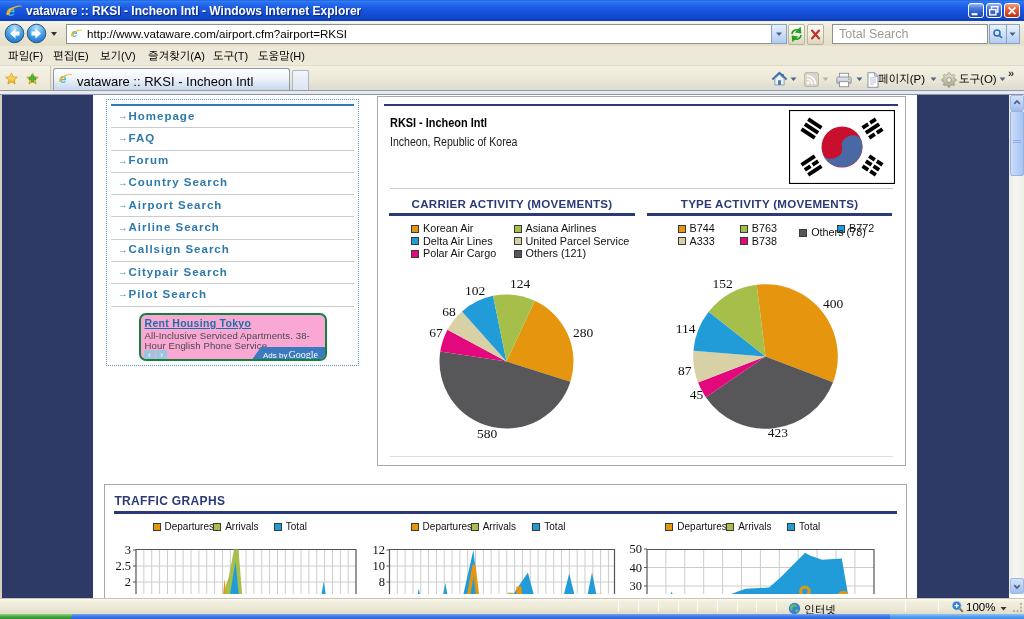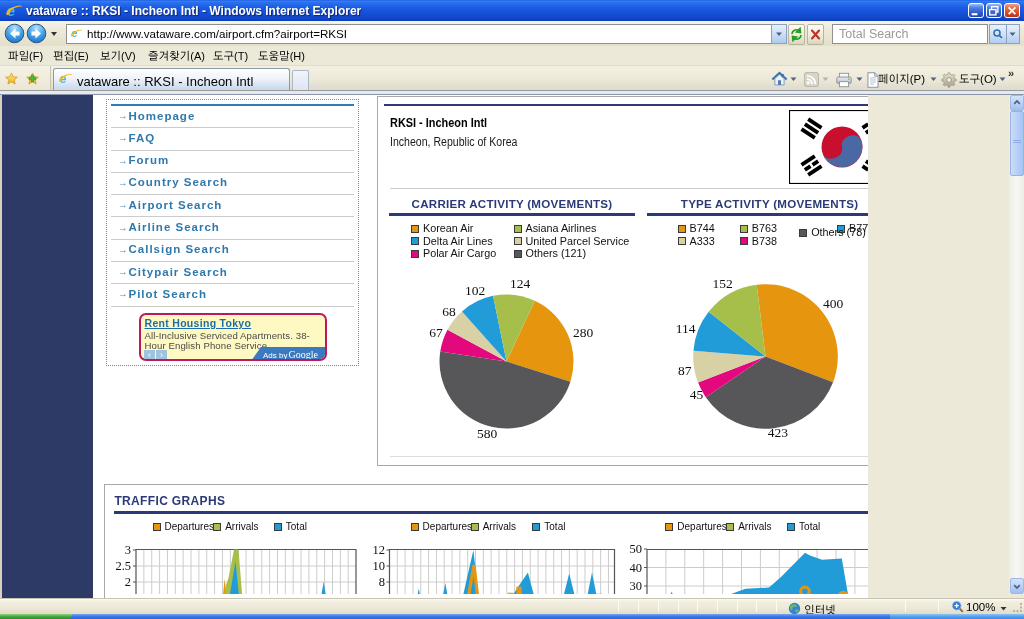--- a/index.html
+++ b/index.html
@@ -172,21 +172,21 @@
 <div class="abs" style="left:959px;top:73px;font-size:11.5px;white-space:nowrap"><svg style="vertical-align:-2px" width="21.1" height="12.3" viewBox="0 -88 192.2 112">
       <path d="M17.67578125 -31.54296875V-73.33984375H79.78515625V-66.69921875H25.29296875V-38.28125H80.2734375V-31.54296875ZM4.19921875 -1.66015625V-8.203125H44.140625V-34.765625H51.7578125V-8.203125H91.30859375V-1.66015625Z M112.5 -68.26171875V-74.90234375H175.87890625Q175.87890625 -54.19921875 170.99609375 -34.1796875H163.4765625Q165.72265625 -43.06640625 167.041015625 -52.734375Q168.359375 -62.40234375 168.359375 -68.26171875ZM100.29296875 -29.296875V-35.83984375H187.40234375V-29.296875H147.55859375V8.984375H140.0390625V-29.296875Z" fill="#000"></path>
     </svg><span>(O)</span></div>
 <div class="abs" style="left:998px;top:71px"><svg width="9" height="16" viewBox="0 0 9 16">
       <path d="M1.5,6.5 L7.5,6.5 L4.5,10 Z" fill="#4D6185"></path>
     </svg></div>
 <div class="abs" style="left:1008px;top:67px;font-size:11px;color:#333;font-weight:bold">»</div>
 <div class="abs" style="left:0;top:90px;width:1024px;height:1px;background:#9D9C92"></div>
 <div class="abs" style="left:0;top:91px;width:1024px;height:3px;background:#E4E9F4"></div>
 <div class="abs" style="left:0;top:94px;width:1024px;height:1px;background:#8A94A8"></div>
-<div class="abs" style="left:0;top:95px;width:868px;height:503px;background:#FFFFFF;overflow:hidden">
+<div class="abs" style="left:0;top:95px;width:1024px;height:503px;background:#FFFFFF;overflow:hidden">
 <div class="abs" style="left:0;top:0;width:2px;height:503px;background:#D6D2C2"></div>
 <div class="abs" style="left:2px;top:0;width:91px;height:503px;background:#2E3A66"></div>
 <div class="abs" style="left:917px;top:0;width:92px;height:503px;background:#2E3A66"></div>
 <div class="abs" style="left:105.5px;top:3.5px;width:253.5px;height:267px;border:1px dotted #4E94C4"></div>
 <div class="abs" style="left:111px;top:8.5px;width:243px;height:2.4px;background:#2E7CB8"></div>
 <div class="nav-item" style="top:14.5px"><span class="arr">→</span>Homepage</div>
 <div class="nav-sep" style="top:32.2px"></div>
 <div class="nav-item" style="top:36.8px"><span class="arr">→</span>FAQ</div>
 <div class="nav-sep" style="top:54.5px"></div>
 <div class="nav-item" style="top:59.1px"><span class="arr">→</span>Forum</div>
@@ -196,21 +196,21 @@
 <div class="nav-item" style="top:103.7px"><span class="arr">→</span>Airport Search</div>
 <div class="nav-sep" style="top:121.4px"></div>
 <div class="nav-item" style="top:126.0px"><span class="arr">→</span>Airline Search</div>
 <div class="nav-sep" style="top:143.7px"></div>
 <div class="nav-item" style="top:148.3px"><span class="arr">→</span>Callsign Search</div>
 <div class="nav-sep" style="top:166.0px"></div>
 <div class="nav-item" style="top:170.6px"><span class="arr">→</span>Citypair Search</div>
 <div class="nav-sep" style="top:188.3px"></div>
 <div class="nav-item" style="top:192.9px"><span class="arr">→</span>Pilot Search</div>
 <div class="nav-sep" style="top:210.6px"></div>
-<div class="abs" style="left:139px;top:217.5px;width:188px;height:48.5px;border:2px solid #be185d;border-radius:7px;background:#fef9c3;overflow:hidden">
+<div class="abs" style="left:139px;top:217.5px;width:188px;height:48.5px;border:2px solid #15803d;border-radius:7px;background:#f9a8d4;overflow:hidden">
 <div class="abs" style="left:3.5px;top:2.5px;font-size:10.5px;font-weight:bold;color:#1C6EA8;text-decoration:underline;letter-spacing:0.3px">Rent Housing Tokyo</div>
 <div class="abs" style="left:3.5px;top:15.5px;font-size:9.6px;color:#4A4A4A;letter-spacing:0.1px">All-Inclusive Serviced Apartments. 38-</div>
 <div class="abs" style="left:3.5px;top:25.5px;font-size:9.6px;color:#4A4A4A;letter-spacing:0.1px">Hour English Phone Service.</div>
 <div class="abs" style="left:3px;top:35px;width:11px;height:10px;background:#9FC4DE;color:#fff;font-size:9px;text-align:center;line-height:10px">‹</div>
 <div class="abs" style="left:15px;top:35px;width:11px;height:10px;background:#9FC4DE;color:#fff;font-size:9px;text-align:center;line-height:10px">›</div>
 <svg class="abs" style="left:110px;top:32.5px" width="76" height="14" viewBox="0 0 76 14">
         <polygon points="10,0 76,0 76,14 0,14" fill="#3B7AC0"></polygon>
         <text x="12" y="10.5" font-size="8" fill="#fff" font-family="Liberation Sans">Ads by</text>
         <text x="37.5" y="11" font-size="10" fill="#fff" font-family="Liberation Serif">Google</text>
       </svg>

